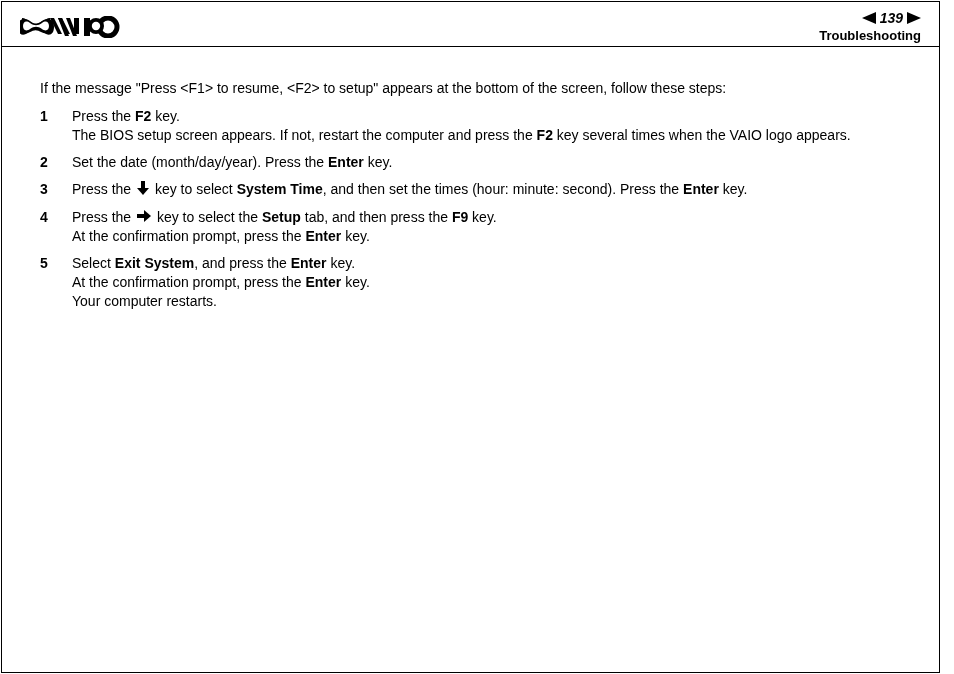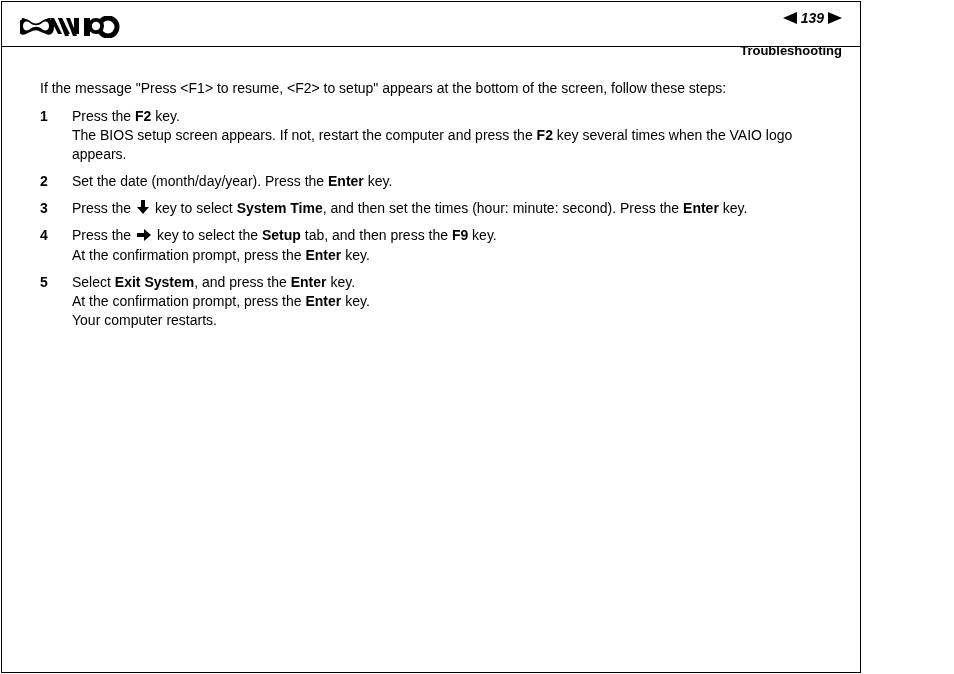--- a/index.html
+++ b/index.html
@@ -6,21 +6,21 @@
   body {
     font-family: Arial, Helvetica, sans-serif;
     width: 954px;
     height: 674px;
     background: #fff;
     position: relative;
     overflow: hidden;
   }
   .page-border {
     border: 1px solid #000;
-    width: 860px;
+    width: 939px;
     height: 672px;
     margin: 1px;
     position: relative;
   }
   .header {
     display: flex;
     justify-content: space-between;
     align-items: flex-start;
     padding: 8px 18px 0 18px;
     height: 44px;
@@ -43,21 +43,21 @@
   .page-num {
     font-weight: bold;
     font-style: italic;
     font-size: 14px;
     color: #000;
   }
   .section-label {
     font-weight: bold;
     font-size: 13px;
     color: #000;
-    margin-top: 17px;
+    margin-top: 2px;
   }
   .hr {
     border-top: 1px solid #000;
     margin: 0 0 0 0;
   }
   .content {
     padding: 32px 28px 0 38px;
   }
   .title {
     color: #3a3ae8;

